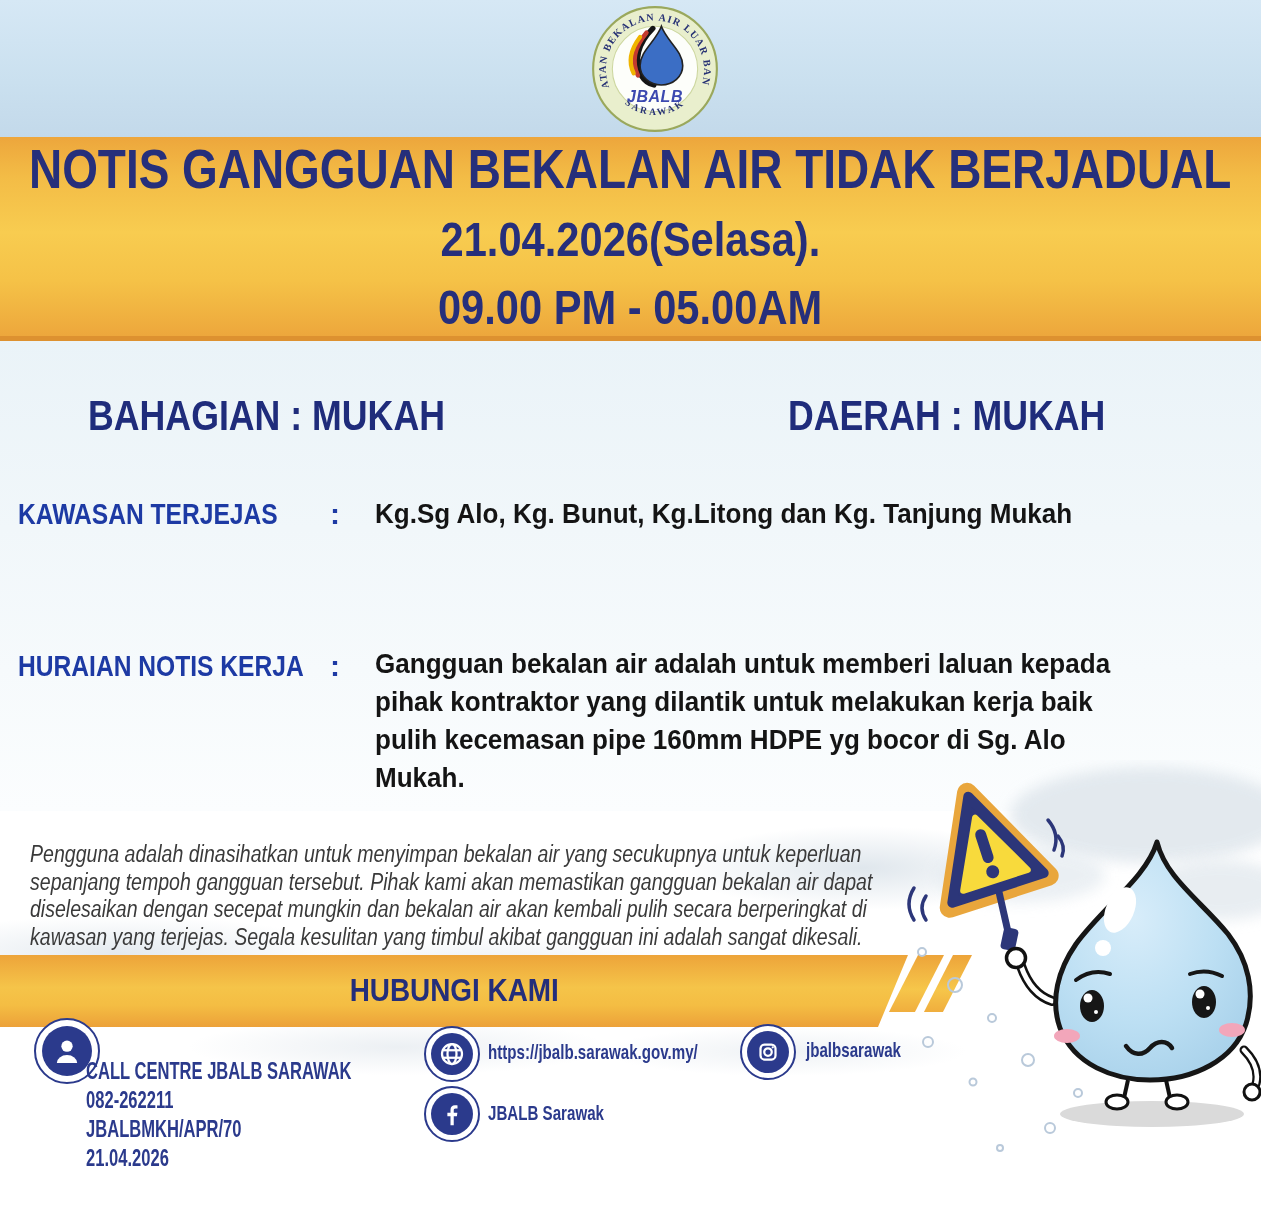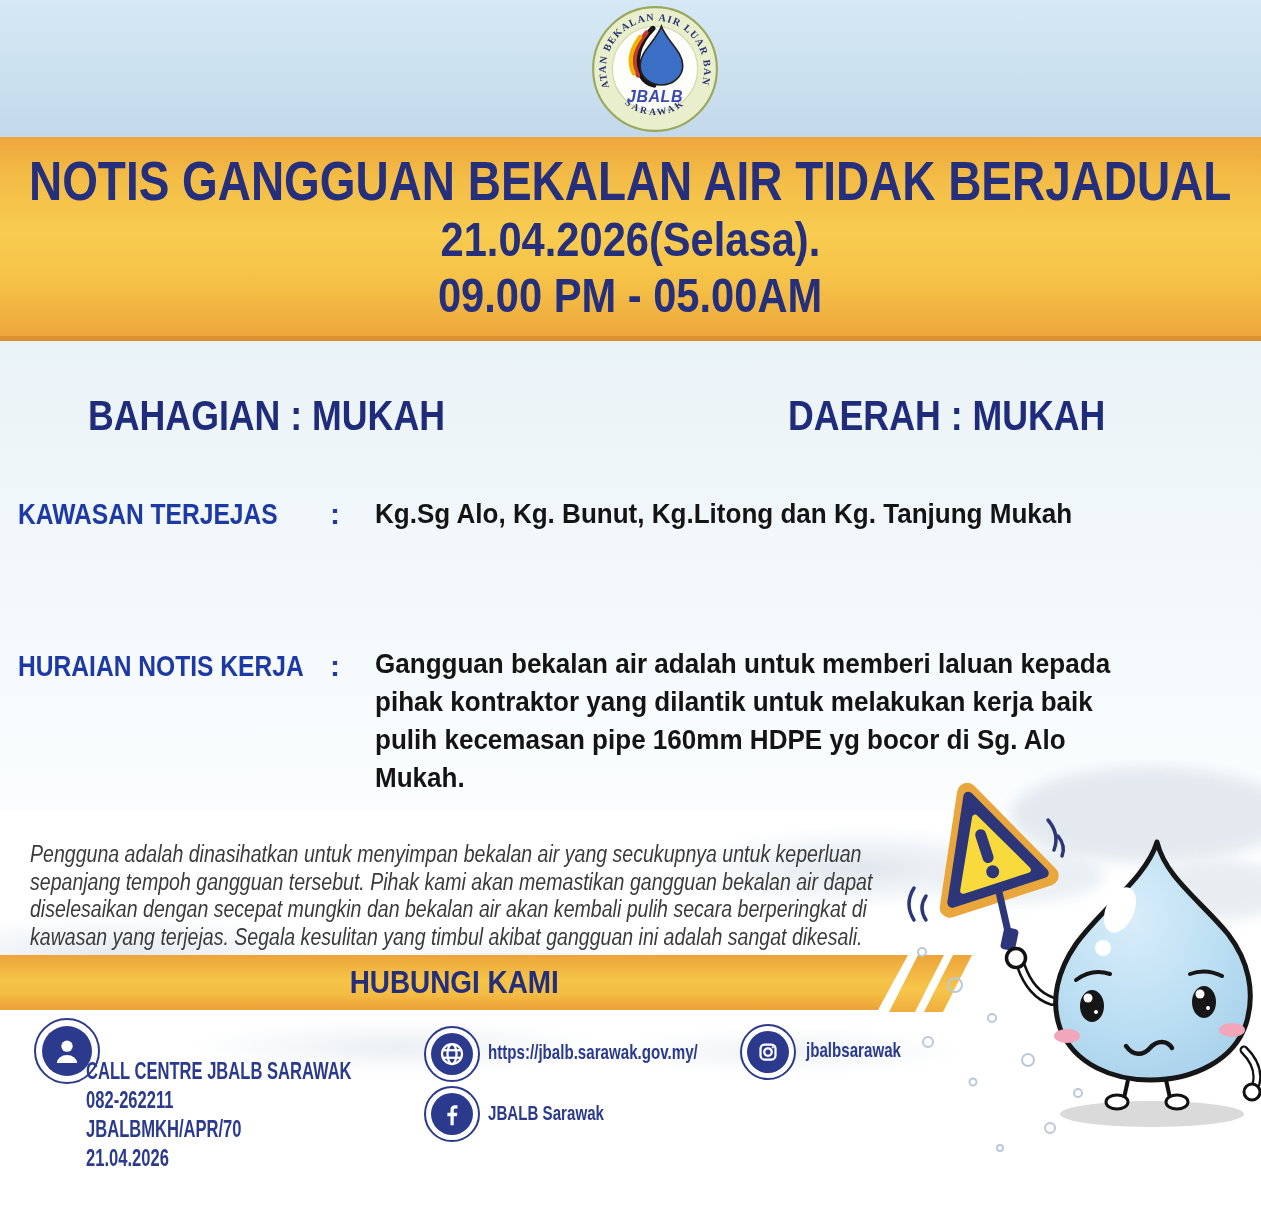--- a/index.html
+++ b/index.html
@@ -6,21 +6,21 @@
   .page{position:relative;width:1261px;height:1208px;background:#fff;overflow:hidden;
         font-family:"Liberation Sans",sans-serif;margin:0 auto;}
   
   .hdr{position:absolute;left:0;top:0;width:100%;height:137px;
        background:linear-gradient(180deg,#d6e8f5 0%,#cae0ef 60%,#c3d9ea 100%);}
   .logo{position:absolute;left:591px;top:5px;width:128px;height:128px;}
   
   .title-banner{position:absolute;left:0;top:137px;width:100%;height:204px;
        background:linear-gradient(180deg,#eda63c 0%,#f3bc46 20%,#f8cc50 48%,#f5c247 72%,#eda73c 100%);
        border-bottom:5px solid #dd9130;box-sizing:border-box;
-       display:flex;flex-direction:column;align-items:center;justify-content:center;gap:2px;}
+       display:flex;flex-direction:column;align-items:center;justify-content:center;gap:14px;}
   .t1,.t2{color:#262f7b;font-weight:bold;white-space:nowrap;line-height:1.1;}
   .t1{font-size:56px;transform:scaleX(0.82);}
   .t2{font-size:49px;transform:scaleX(0.85);}
   
   .meta{position:absolute;top:392px;color:#1f2c7b;font-weight:bold;font-size:42px;
         transform:scaleX(0.85);transform-origin:left;white-space:nowrap;}
   .meta.bahagian{left:88px;}
   .meta.daerah{left:788px;}
   
   .dlabel{position:absolute;left:18px;color:#1d3aa4;font-weight:bold;font-size:30px;
@@ -42,21 +42,21 @@
         radial-gradient(ellipse 280px 48px at 50% 95%, rgba(176,194,209,.28), transparent 70%),
         radial-gradient(ellipse 260px 60px at 88% 45%, rgba(176,194,209,.4), transparent 70%);}
   .splash-band2{position:absolute;left:140px;top:1002px;width:860px;height:90px;
         background:
         radial-gradient(ellipse 300px 40px at 30% 50%, rgba(186,200,213,.28), transparent 70%),
         radial-gradient(ellipse 260px 35px at 75% 55%, rgba(186,200,213,.24), transparent 70%);}
   .advisory{position:absolute;left:30px;top:841px;z-index:4;color:#3a3a3a;font-style:italic;
         font-size:23px;line-height:1.2;transform:scaleX(0.85);transform-origin:left;
         white-space:pre-line;}
   
-  .contact-banner{position:absolute;left:0;top:955px;width:908px;height:55px;z-index:2;
+  .contact-banner{position:absolute;left:0;top:955px;width:908px;height:72px;z-index:2;
         background:linear-gradient(180deg,#eda43a 0%,#f5c449 45%,#f4bd43 70%,#eca139 100%);
         clip-path:polygon(0 0,100% 0,calc(100% - 30px) 100%,0 100%);
         display:flex;align-items:center;justify-content:center;}
   .contact-banner span{color:#242e7a;font-weight:bold;font-size:31px;transform:scaleX(0.9);white-space:nowrap;}
   .stripe{position:absolute;top:955px;height:57px;z-index:2;transform:skewX(-27deg);
         transform-origin:top left;background:linear-gradient(180deg,#eda43a,#f6c64a 60%,#f0ae3e);}
   .stripe.s1{left:918px;width:26px;}
   .stripe.s2{left:953px;width:19px;}
   
   .cicon{position:absolute;border-radius:50%;background:#fff;border:2px solid #2b3a8c;

